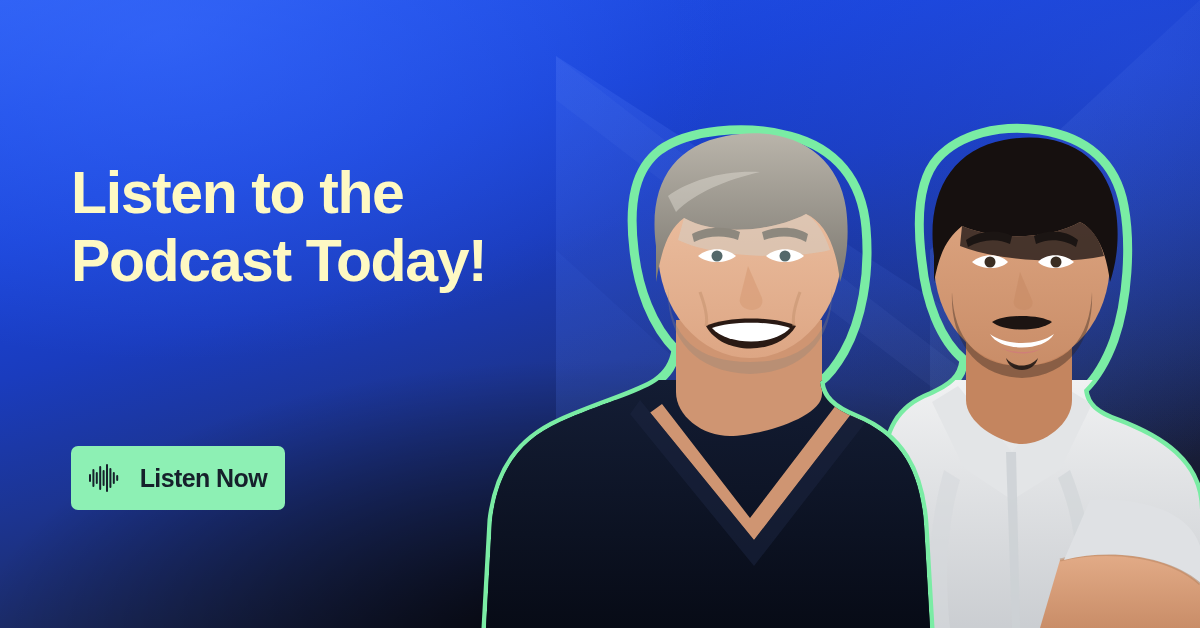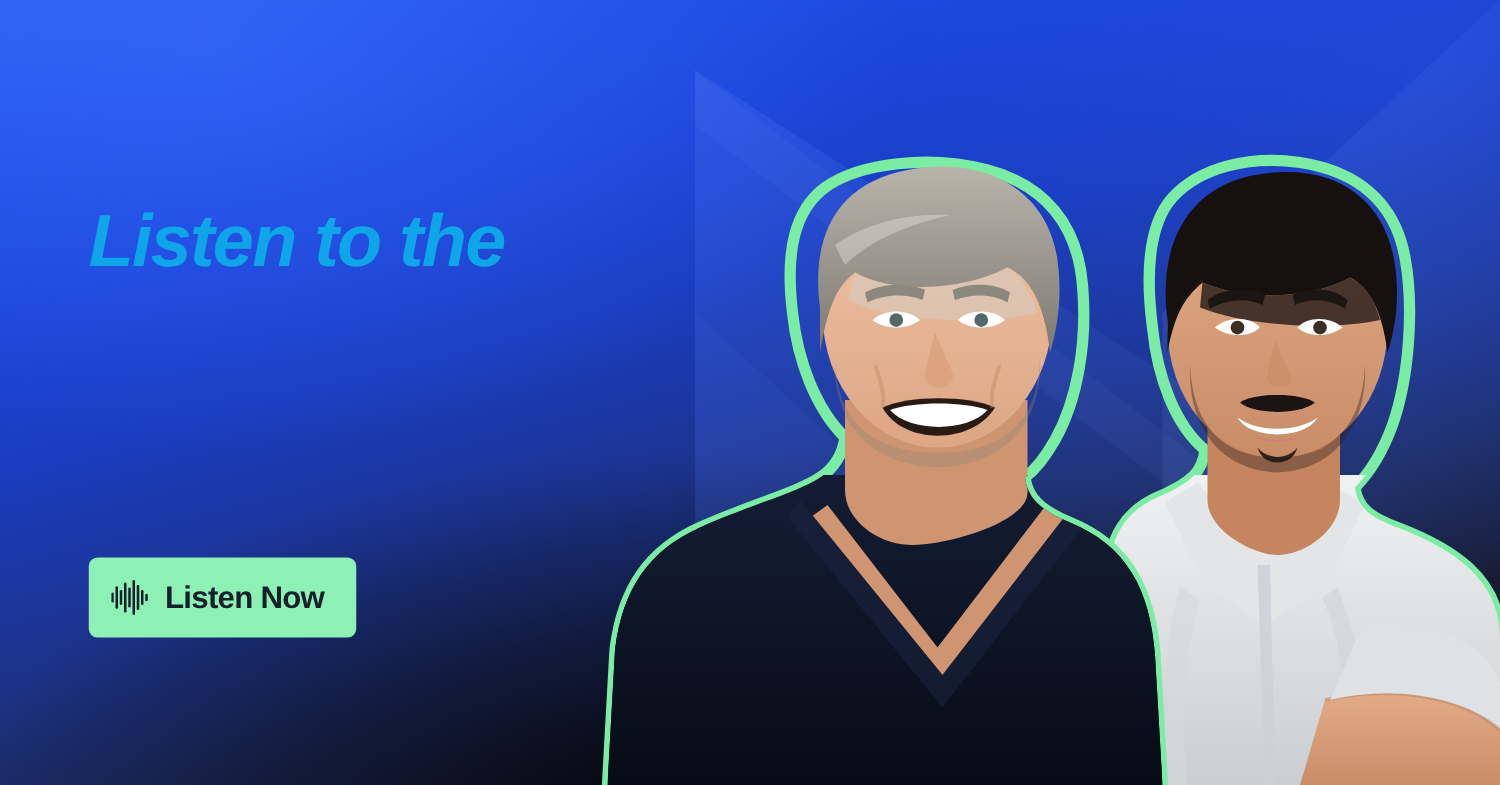--- a/index.html
+++ b/index.html
@@ -41,39 +41,38 @@
 
   
   .geo { position:absolute; inset:0; }
   .geo svg { width:100%; height:100%; display:block; }
 
   
   .headline {
     position:absolute;
     left:71px; top:160px;
     width:560px;
-    color:#0ea5e9;
+    color:#fef9c3;
     font-size:59px;
     font-weight:700;
     line-height:1.15;
     letter-spacing:-1.4px;
-    font-style:italic;
   }
   .headline .line { display:block; white-space:nowrap; }
 
   
   .cta {
     position:absolute;
     left:71px; top:446px;
     width:214px; height:64px;
     background:#8df0b4;
     border-radius:7px;
     display:flex;
     align-items:center;
-    justify-content:flex-start;
+    justify-content:space-between;
     gap:13px;
     cursor:pointer;
     border:none;
     padding:0 18px;
   }
   .cta-label {
     color:#16202b;
     font-size:25px;
     font-weight:700;
     letter-spacing:-0.6px;
@@ -111,20 +110,21 @@
       <polygon points="1200,0 1200,560 930,560 930,250 1200,0" fill="url(#gfade2)"></polygon>
 
       <polygon points="556,56 1040,430 1040,470 556,100" fill="#8fb0ff" opacity="0.06"></polygon>
 
       <polygon points="556,250 720,400 556,520" fill="#5c86ff" opacity="0.07"></polygon>
     </svg>
   </div>
 
   <h1 class="headline">
     <span class="line">Listen to the</span>
+    <span class="line">Podcast Today!</span>
   </h1>
 
   <div class="people">
     <svg viewBox="0 0 1200 628" preserveAspectRatio="none" aria-hidden="true">
       <defs>
         <clipPath id="clipR">
           <path d="M886,628 L886,470 C886,430 900,408 930,396
                    C952,386 962,378 964,360
                    C940,340 926,302 922,262
                    C916,216 920,178 938,158

